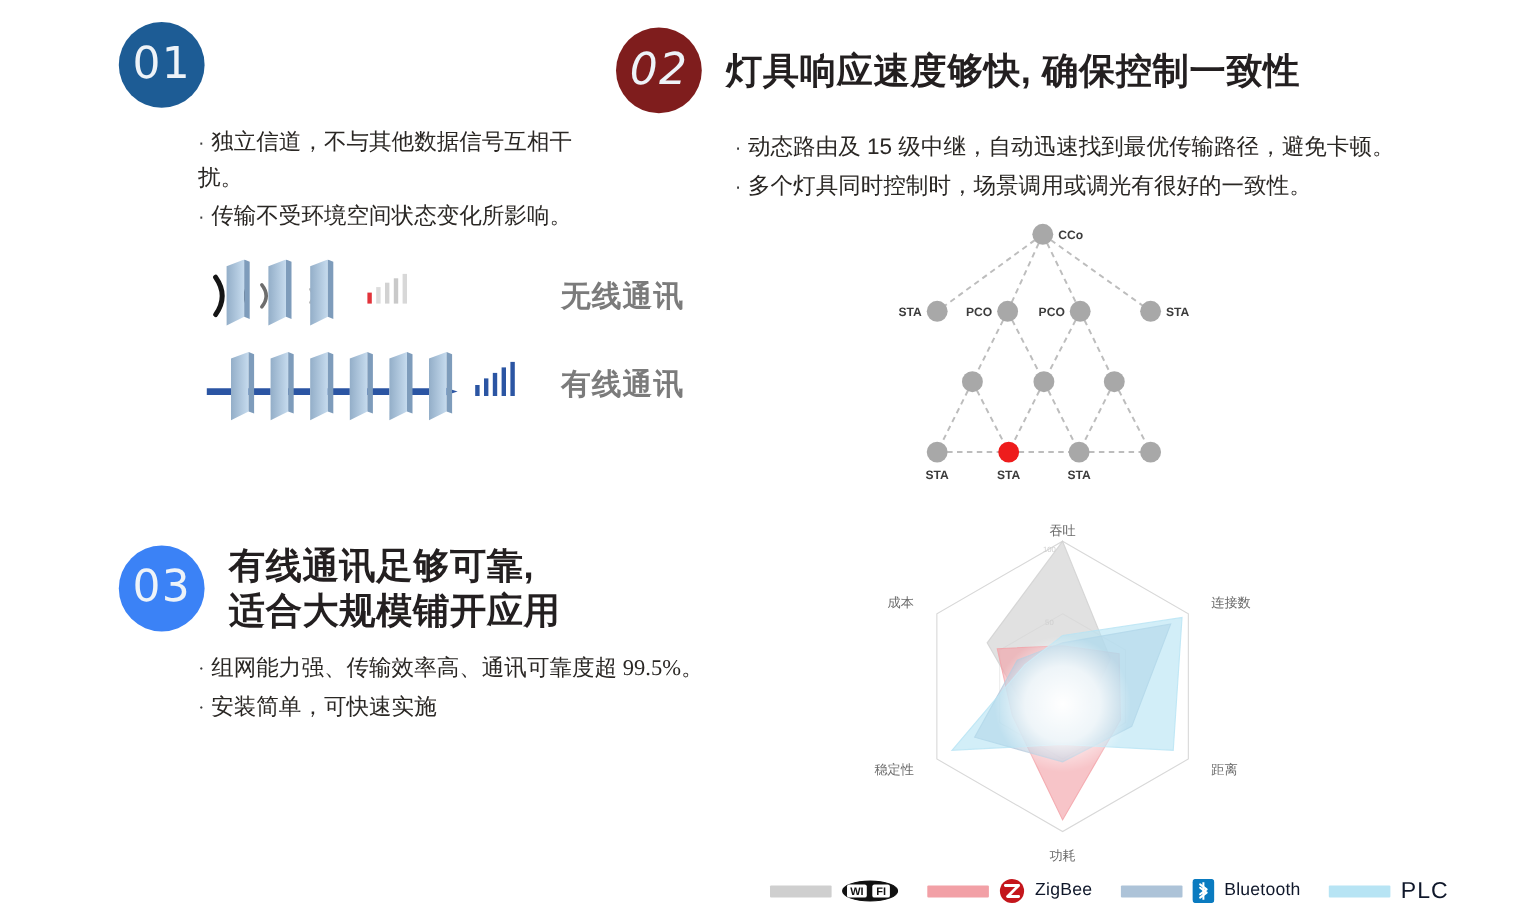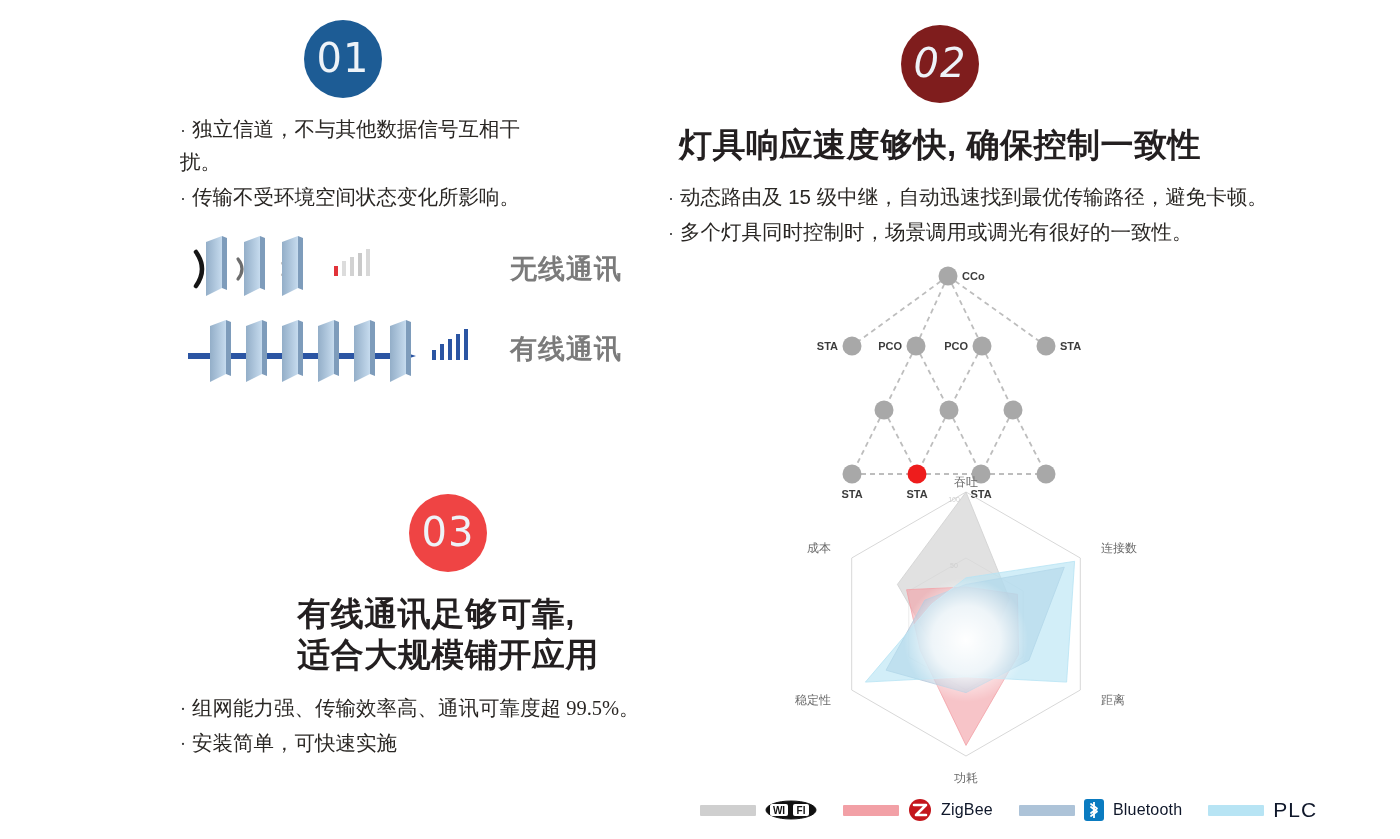--- a/index.html
+++ b/index.html
@@ -28,21 +28,21 @@
     padding-bottom: 3px;
   }
   .heading {
     font-size: 33px;
     font-weight: bold;
     color: #231f20;
     line-height: 1.24;
     letter-spacing: 0.5px;
     white-space: pre-line;
   }
-  .head-row { display: flex; align-items: center; gap: 22px; flex-direction: column; }
+  .head-row { display: flex; align-items: center; gap: 22px; }
   .head-row.two-line { align-items: center; }
 
   
   .bullets { font-size: 20.5px; line-height: 1.62; color: #2a2724; }
   .bullet { margin: 0 0 2px 0; text-indent: 0; }
   .bullet .dot { color: #3a3a3a; margin-right: 6px; font-size: 18px; }
 
   
   #sec01 { left: 108px; top: 20px; width: 470px; }
   #sec01 .bullets { margin-top: 14px; margin-left: 72px; width: 355px; }
@@ -228,21 +228,21 @@
         <text font-family="'Liberation Sans', sans-serif" font-size="11" font-weight="bold" fill="#3c3c3c" x="107" y="240" text-anchor="middle">STA</text>
         <circle cx="171" cy="216" r="9.5" fill="#a8a8a8"></circle>
         <text font-family="'Liberation Sans', sans-serif" font-size="11" font-weight="bold" fill="#3c3c3c" x="171" y="240" text-anchor="middle">STA</text>
         <circle cx="236" cy="216" r="9.5" fill="#a8a8a8"></circle>
       </svg>
   </div>
 </div>
 
 <div class="section" id="sec03">
   <div class="head-row two-line">
-    <div class="badge" style="background: #ef4444;">03</div>
+    <div class="badge" style="background: #3b82f6;">03</div>
     <div class="heading">有线通讯足够可靠,
 适合大规模铺开应用</div>
   </div>
 
   <div class="bullets">
     <p class="bullet"><span class="dot">·</span><span>组网能力强、传输效率高、通讯可靠度超 99.5%。</span></p>
     <p class="bullet"><span class="dot">·</span><span>安装简单，可快速实施</span></p>
   </div>
 </div>
 

